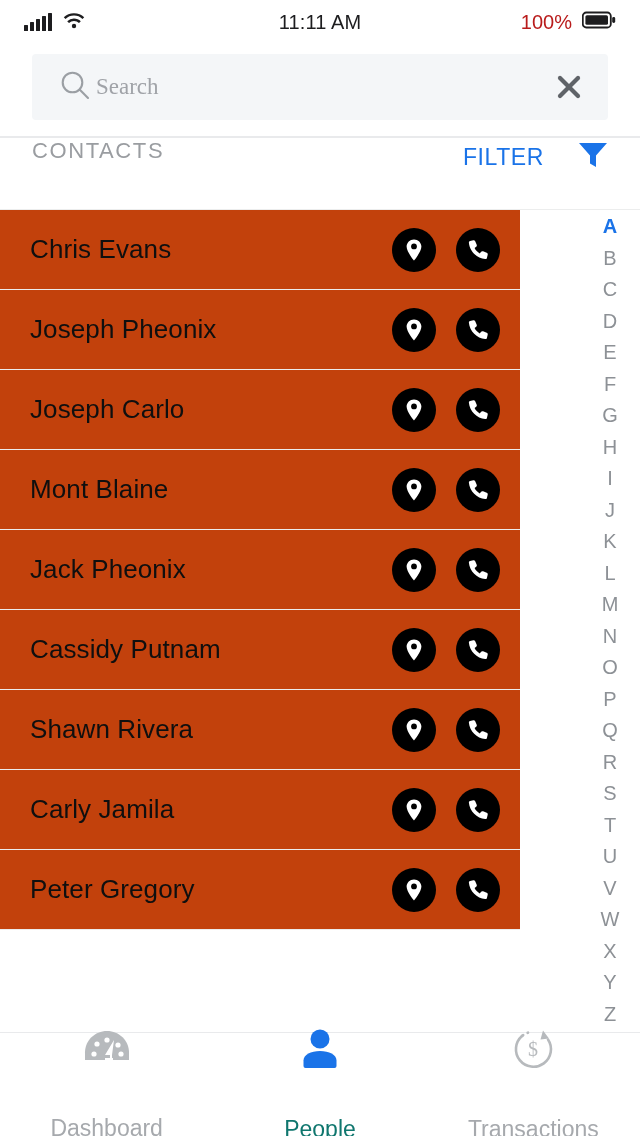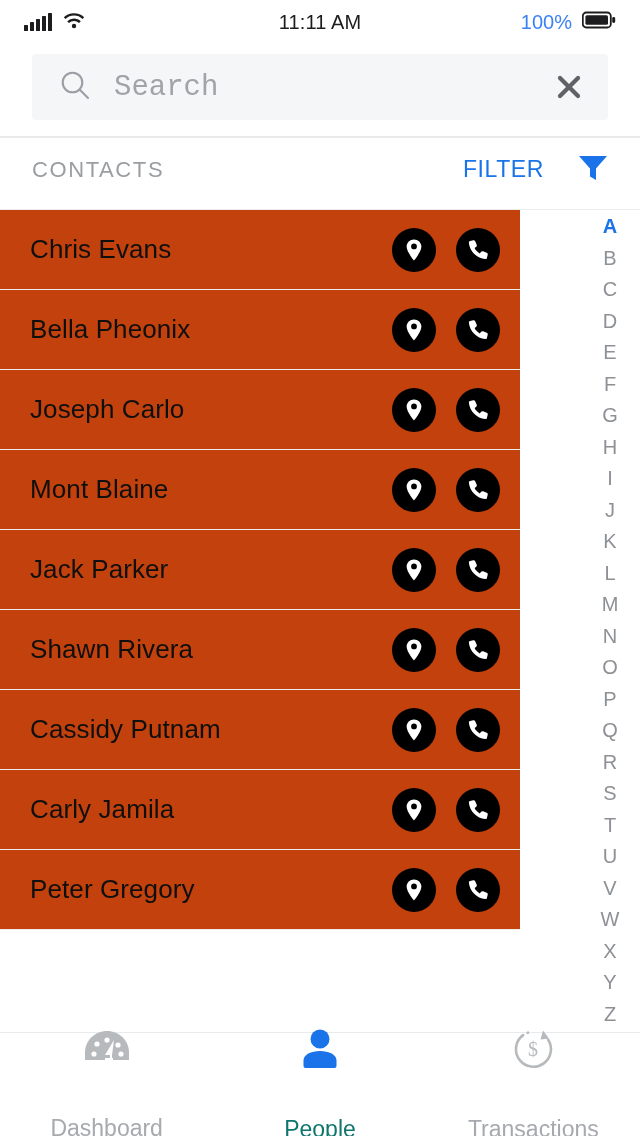--- a/index.html
+++ b/index.html
@@ -24,21 +24,21 @@
     position: relative;
   }
   .sb-left { display: flex; align-items: center; gap: 10px; }
   .sb-center {
     position: absolute; left: 0; right: 0;
     text-align: center;
     font-size: 20px; color: #1d1d1f; letter-spacing: .1px;
   }
   .sb-right {
     margin-left: auto; display: flex; align-items: center; gap: 10px;
-    font-size: 20px; color: #3b82f6;
+    font-size: 20px; color: #b91c1c;
   }
   .bars { display: flex; align-items: flex-end; gap: 2px; height: 18px; }
   .bars i { display:block; width: 4px; background: #1d1d1f; border-radius: .5px; }
   .bars i:nth-child(1){ height: 6px; }
   .bars i:nth-child(2){ height: 9px; }
   .bars i:nth-child(3){ height: 12px; }
   .bars i:nth-child(4){ height: 15px; }
   .bars i:nth-child(5){ height: 18px; }
 
   
@@ -51,40 +51,40 @@
   .search-box {
     height: 66px;
     background: #f4f6f8;
     border-radius: 4px;
     display: flex; align-items: center;
     padding: 0 22px 0 26px;
   }
   .search-field {
     flex: 1;
     border: none; outline: none; background: transparent;
-    font-family: Liberation Mono, monospace;
-    font-size: 29px; color: #3a3a3c;
-    margin-left: 22px;
+    font-family: Liberation Serif, serif;
+    font-size: 23px; color: #3a3a3c;
+    margin-left: 4px;
   }
   .search-field::placeholder { color: #a0a3a8; }
   .clear-btn {
     width: 34px; height: 34px;
     display: flex; align-items: center; justify-content: center;
     cursor: pointer;
   }
   .divider-shadow {
     height: 2px; width: 100%;
     background: #e9eaec;
     position: relative; z-index: 2;
   }
 
   
   .section-head {
     height: 72px;
-    display: flex; align-items: center;
+    display: flex; align-items: flex-start;
     padding: 0 30px 8px 32px;
     border-bottom: 1px solid #eceded;
     background: #fff;
   }
   .section-title {
     font-size: 22px; letter-spacing: 1.6px;
     color: #9a9da1; font-weight: 400;
   }
   .filter-group {
     margin-left: auto;
@@ -239,21 +239,21 @@
               </svg>
             </span>
             <span class="circle-btn">
               <svg width="26" height="26" viewBox="0 0 26 26">
                 <path d="M8.3 3.2c.8-.2 1.6.2 1.9 1l1.5 3.6c.3.7.1 1.5-.5 2l-1.6 1.3c1 2.3 2.9 4.2 5.2 5.3l1.3-1.6c.5-.6 1.3-.8 2-.5l3.6 1.5c.8.3 1.2 1.1 1 1.9l-.8 3.2c-.2.8-.9 1.3-1.7 1.2C11.9 21.4 4.6 14.1 3.9 5.7c-.1-.8.4-1.5 1.2-1.7z" fill="#fff"></path>
               </svg>
             </span>
           </span>
         </div>
         <div class="row">
-          <span class="row-name">Bella Pheonix</span>
+          <span class="row-name">Joseph Pheonix</span>
           <span class="row-actions">
             <span class="circle-btn">
               <svg width="26" height="26" viewBox="0 0 26 26">
                 <path d="M13 2.4c-4.1 0-7.4 3.2-7.4 7.2 0 5.3 7.4 14 7.4 14s7.4-8.7 7.4-14c0-4-3.3-7.2-7.4-7.2z" fill="#fff"></path>
                 <circle cx="13" cy="9.4" r="2.9" fill="#000"></circle>
               </svg>
             </span>
             <span class="circle-btn">
               <svg width="26" height="26" viewBox="0 0 26 26">
                 <path d="M8.3 3.2c.8-.2 1.6.2 1.9 1l1.5 3.6c.3.7.1 1.5-.5 2l-1.6 1.3c1 2.3 2.9 4.2 5.2 5.3l1.3-1.6c.5-.6 1.3-.8 2-.5l3.6 1.5c.8.3 1.2 1.1 1 1.9l-.8 3.2c-.2.8-.9 1.3-1.7 1.2C11.9 21.4 4.6 14.1 3.9 5.7c-.1-.8.4-1.5 1.2-1.7z" fill="#fff"></path>
@@ -287,53 +287,53 @@
               </svg>
             </span>
             <span class="circle-btn">
               <svg width="26" height="26" viewBox="0 0 26 26">
                 <path d="M8.3 3.2c.8-.2 1.6.2 1.9 1l1.5 3.6c.3.7.1 1.5-.5 2l-1.6 1.3c1 2.3 2.9 4.2 5.2 5.3l1.3-1.6c.5-.6 1.3-.8 2-.5l3.6 1.5c.8.3 1.2 1.1 1 1.9l-.8 3.2c-.2.8-.9 1.3-1.7 1.2C11.9 21.4 4.6 14.1 3.9 5.7c-.1-.8.4-1.5 1.2-1.7z" fill="#fff"></path>
               </svg>
             </span>
           </span>
         </div>
         <div class="row">
-          <span class="row-name">Jack Parker</span>
+          <span class="row-name">Jack Pheonix</span>
+          <span class="row-actions">
+            <span class="circle-btn">
+              <svg width="26" height="26" viewBox="0 0 26 26">
+                <path d="M13 2.4c-4.1 0-7.4 3.2-7.4 7.2 0 5.3 7.4 14 7.4 14s7.4-8.7 7.4-14c0-4-3.3-7.2-7.4-7.2z" fill="#fff"></path>
+                <circle cx="13" cy="9.4" r="2.9" fill="#000"></circle>
+              </svg>
+            </span>
+            <span class="circle-btn">
+              <svg width="26" height="26" viewBox="0 0 26 26">
+                <path d="M8.3 3.2c.8-.2 1.6.2 1.9 1l1.5 3.6c.3.7.1 1.5-.5 2l-1.6 1.3c1 2.3 2.9 4.2 5.2 5.3l1.3-1.6c.5-.6 1.3-.8 2-.5l3.6 1.5c.8.3 1.2 1.1 1 1.9l-.8 3.2c-.2.8-.9 1.3-1.7 1.2C11.9 21.4 4.6 14.1 3.9 5.7c-.1-.8.4-1.5 1.2-1.7z" fill="#fff"></path>
+              </svg>
+            </span>
+          </span>
+        </div>
+        <div class="row">
+          <span class="row-name">Cassidy Putnam</span>
           <span class="row-actions">
             <span class="circle-btn">
               <svg width="26" height="26" viewBox="0 0 26 26">
                 <path d="M13 2.4c-4.1 0-7.4 3.2-7.4 7.2 0 5.3 7.4 14 7.4 14s7.4-8.7 7.4-14c0-4-3.3-7.2-7.4-7.2z" fill="#fff"></path>
                 <circle cx="13" cy="9.4" r="2.9" fill="#000"></circle>
               </svg>
             </span>
             <span class="circle-btn">
               <svg width="26" height="26" viewBox="0 0 26 26">
                 <path d="M8.3 3.2c.8-.2 1.6.2 1.9 1l1.5 3.6c.3.7.1 1.5-.5 2l-1.6 1.3c1 2.3 2.9 4.2 5.2 5.3l1.3-1.6c.5-.6 1.3-.8 2-.5l3.6 1.5c.8.3 1.2 1.1 1 1.9l-.8 3.2c-.2.8-.9 1.3-1.7 1.2C11.9 21.4 4.6 14.1 3.9 5.7c-.1-.8.4-1.5 1.2-1.7z" fill="#fff"></path>
               </svg>
             </span>
           </span>
         </div>
         <div class="row">
           <span class="row-name">Shawn Rivera</span>
-          <span class="row-actions">
-            <span class="circle-btn">
-              <svg width="26" height="26" viewBox="0 0 26 26">
-                <path d="M13 2.4c-4.1 0-7.4 3.2-7.4 7.2 0 5.3 7.4 14 7.4 14s7.4-8.7 7.4-14c0-4-3.3-7.2-7.4-7.2z" fill="#fff"></path>
-                <circle cx="13" cy="9.4" r="2.9" fill="#000"></circle>
-              </svg>
-            </span>
-            <span class="circle-btn">
-              <svg width="26" height="26" viewBox="0 0 26 26">
-                <path d="M8.3 3.2c.8-.2 1.6.2 1.9 1l1.5 3.6c.3.7.1 1.5-.5 2l-1.6 1.3c1 2.3 2.9 4.2 5.2 5.3l1.3-1.6c.5-.6 1.3-.8 2-.5l3.6 1.5c.8.3 1.2 1.1 1 1.9l-.8 3.2c-.2.8-.9 1.3-1.7 1.2C11.9 21.4 4.6 14.1 3.9 5.7c-.1-.8.4-1.5 1.2-1.7z" fill="#fff"></path>
-              </svg>
-            </span>
-          </span>
-        </div>
-        <div class="row">
-          <span class="row-name">Cassidy Putnam</span>
           <span class="row-actions">
             <span class="circle-btn">
               <svg width="26" height="26" viewBox="0 0 26 26">
                 <path d="M13 2.4c-4.1 0-7.4 3.2-7.4 7.2 0 5.3 7.4 14 7.4 14s7.4-8.7 7.4-14c0-4-3.3-7.2-7.4-7.2z" fill="#fff"></path>
                 <circle cx="13" cy="9.4" r="2.9" fill="#000"></circle>
               </svg>
             </span>
             <span class="circle-btn">
               <svg width="26" height="26" viewBox="0 0 26 26">
                 <path d="M8.3 3.2c.8-.2 1.6.2 1.9 1l1.5 3.6c.3.7.1 1.5-.5 2l-1.6 1.3c1 2.3 2.9 4.2 5.2 5.3l1.3-1.6c.5-.6 1.3-.8 2-.5l3.6 1.5c.8.3 1.2 1.1 1 1.9l-.8 3.2c-.2.8-.9 1.3-1.7 1.2C11.9 21.4 4.6 14.1 3.9 5.7c-.1-.8.4-1.5 1.2-1.7z" fill="#fff"></path>

